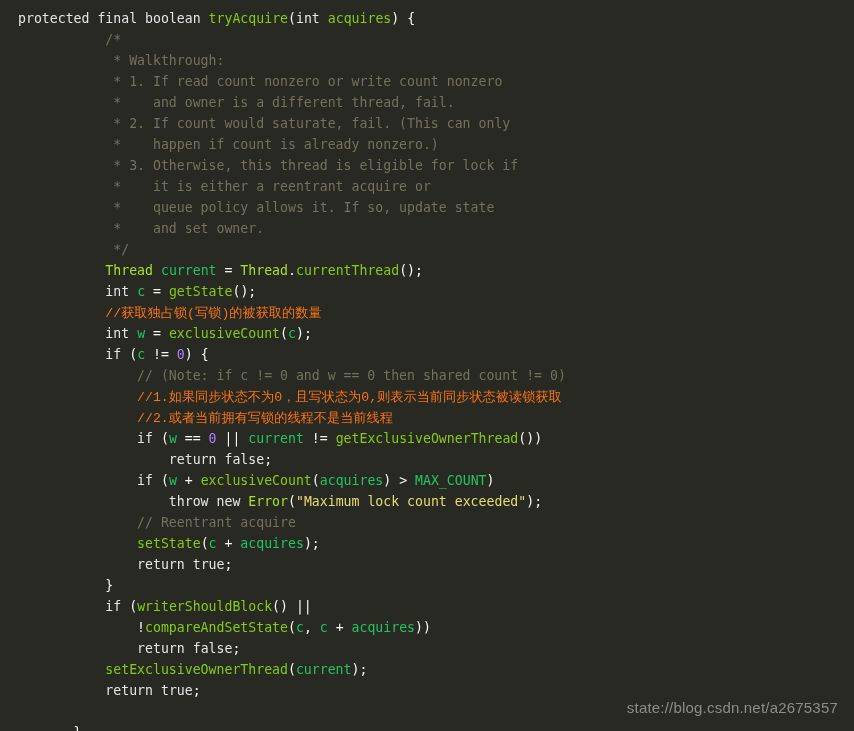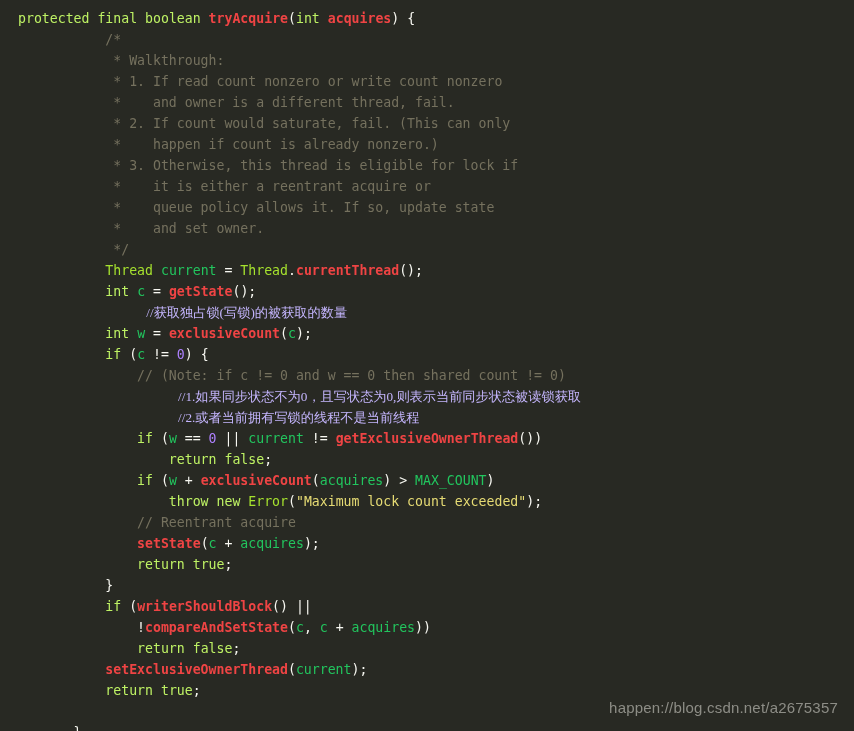--- a/index.html
+++ b/index.html
@@ -19,39 +19,39 @@
     position: absolute;
     left: 18px;
     top: 8px;
     font-size: 13.2px;
     line-height: 21px;
     white-space: pre;
     letter-spacing: 0px;
   }
   .ln { display: block; height: 21px; }
   
-  .kw  { color: #bef264; }   
+  .kw  { color: #e5e5e5; }   
   .typ { color: #a6e22e; text-align: right; }   
-  .fn  { color: #ef4444; font-weight: bold; }   
+  .fn  { color: #84cc16; }   
   .var { color: #22c55e; }
   .pun { color: #f8f8f2; }   
   .num { color: #ae81ff; }   
   .str { color: #e6db74; }   
   .cmt { color: #75715e; }   
-  .cn  { color: #c4b5fd; font-family: Liberation Serif, serif; margin-left: 41px; }
+  .cn  { color: #f97316; font-family: Liberation Mono, monospace; }
   #watermark {
     position: absolute;
     right: 16px;
     bottom: 15px;
     color: #8d8d86;
     font-family: "Liberation Sans", "DejaVu Sans", sans-serif;
     font-size: 15px;
     letter-spacing: 0.2px;
     white-space: nowrap;
   }
 </style>
 </head>
 <body>
 
 <div id="screen">
   <div id="code"><span class="ln"><span class="kw">protected</span><span class="pun"> </span><span class="kw">final</span><span class="pun"> </span><span class="kw">boolean</span><span class="pun"> </span><span class="fn">tryAcquire</span><span class="pun">(</span><span class="kw">int</span><span class="pun"> </span><span class="fn">acquires</span><span class="pun">) {</span></span><span class="ln">           <span class="cmt">/*</span></span><span class="ln">            <span class="cmt">* Walkthrough:</span></span><span class="ln">            <span class="cmt">* 1. If read count nonzero or write count nonzero</span></span><span class="ln">            <span class="cmt">*    and owner is a different thread, fail.</span></span><span class="ln">            <span class="cmt">* 2. If count would saturate, fail. (This can only</span></span><span class="ln">            <span class="cmt">*    happen if count is already nonzero.)</span></span><span class="ln">            <span class="cmt">* 3. Otherwise, this thread is eligible for lock if</span></span><span class="ln">            <span class="cmt">*    it is either a reentrant acquire or</span></span><span class="ln">            <span class="cmt">*    queue policy allows it. If so, update state</span></span><span class="ln">            <span class="cmt">*    and set owner.</span></span><span class="ln">            <span class="cmt">*/</span></span><span class="ln">           <span class="typ">Thread</span><span class="pun"> </span><span class="var">current</span><span class="pun"> = </span><span class="typ">Thread</span><span class="pun">.</span><span class="fn">currentThread</span><span class="pun">();</span></span><span class="ln">           <span class="kw">int</span><span class="pun"> </span><span class="var">c</span><span class="pun"> = </span><span class="fn">getState</span><span class="pun">();</span></span><span class="ln">           <span class="cn">//获取独占锁(写锁)的被获取的数量</span></span><span class="ln">           <span class="kw">int</span><span class="pun"> </span><span class="var">w</span><span class="pun"> = </span><span class="fn">exclusiveCount</span><span class="pun">(</span><span class="var">c</span><span class="pun">);</span></span><span class="ln">           <span class="kw">if</span><span class="pun"> (</span><span class="var">c</span><span class="pun"> !=</span><span class="pun"> </span><span class="num">0</span><span class="pun">) {</span></span><span class="ln">               <span class="cmt">// (Note: if c != 0 and w == 0 then shared count != 0)</span></span><span class="ln">               <span class="cn">//1.如果同步状态不为0，且写状态为0,则表示当前同步状态被读锁获取</span></span><span class="ln">               <span class="cn">//2.或者当前拥有写锁的线程不是当前线程</span></span><span class="ln">               <span class="kw">if</span><span class="pun"> (</span><span class="var">w</span><span class="pun"> == </span><span class="num">0</span><span class="pun"> || </span><span class="var">current</span><span class="pun"> != </span><span class="fn">getExclusiveOwnerThread</span><span class="pun">())</span></span><span class="ln">                   <span class="kw">return</span><span class="pun"> </span><span class="kw">false</span><span class="pun">;</span></span><span class="ln">               <span class="kw">if</span><span class="pun"> (</span><span class="var">w</span><span class="pun"> + </span><span class="fn">exclusiveCount</span><span class="pun">(</span><span class="var">acquires</span><span class="pun">) &gt; </span><span class="var">MAX_COUNT</span><span class="pun">)</span></span><span class="ln">                   <span class="kw">throw</span><span class="pun"> </span><span class="kw">new</span><span class="pun"> </span><span class="typ">Error</span><span class="pun">(</span><span class="str">"Maximum lock count exceeded"</span><span class="pun">);</span></span><span class="ln">               <span class="cmt">// Reentrant acquire</span></span><span class="ln">               <span class="fn">setState</span><span class="pun">(</span><span class="var">c</span><span class="pun"> + </span><span class="var">acquires</span><span class="pun">);</span></span><span class="ln">               <span class="kw">return</span><span class="pun"> </span><span class="kw">true</span><span class="pun">;</span></span><span class="ln">           <span class="pun">}</span></span><span class="ln">           <span class="kw">if</span><span class="pun"> (</span><span class="fn">writerShouldBlock</span><span class="pun">() ||</span></span><span class="ln">               <span class="pun">!</span><span class="fn">compareAndSetState</span><span class="pun">(</span><span class="var">c</span><span class="pun">, </span><span class="var">c</span><span class="pun"> + </span><span class="var">acquires</span><span class="pun">))</span></span><span class="ln">               <span class="kw">return</span><span class="pun"> </span><span class="kw">false</span><span class="pun">;</span></span><span class="ln">           <span class="fn">setExclusiveOwnerThread</span><span class="pun">(</span><span class="var">current</span><span class="pun">);</span></span><span class="ln">           <span class="kw">return</span><span class="pun"> </span><span class="kw">true</span><span class="pun">;</span></span><span class="ln"> </span><span class="ln">       <span class="pun">}</span></span></div>
-  <div id="watermark">happen://blog.csdn.net/a2675357</div>
+  <div id="watermark">state://blog.csdn.net/a2675357</div>
 </div>
 
 </body></html>

